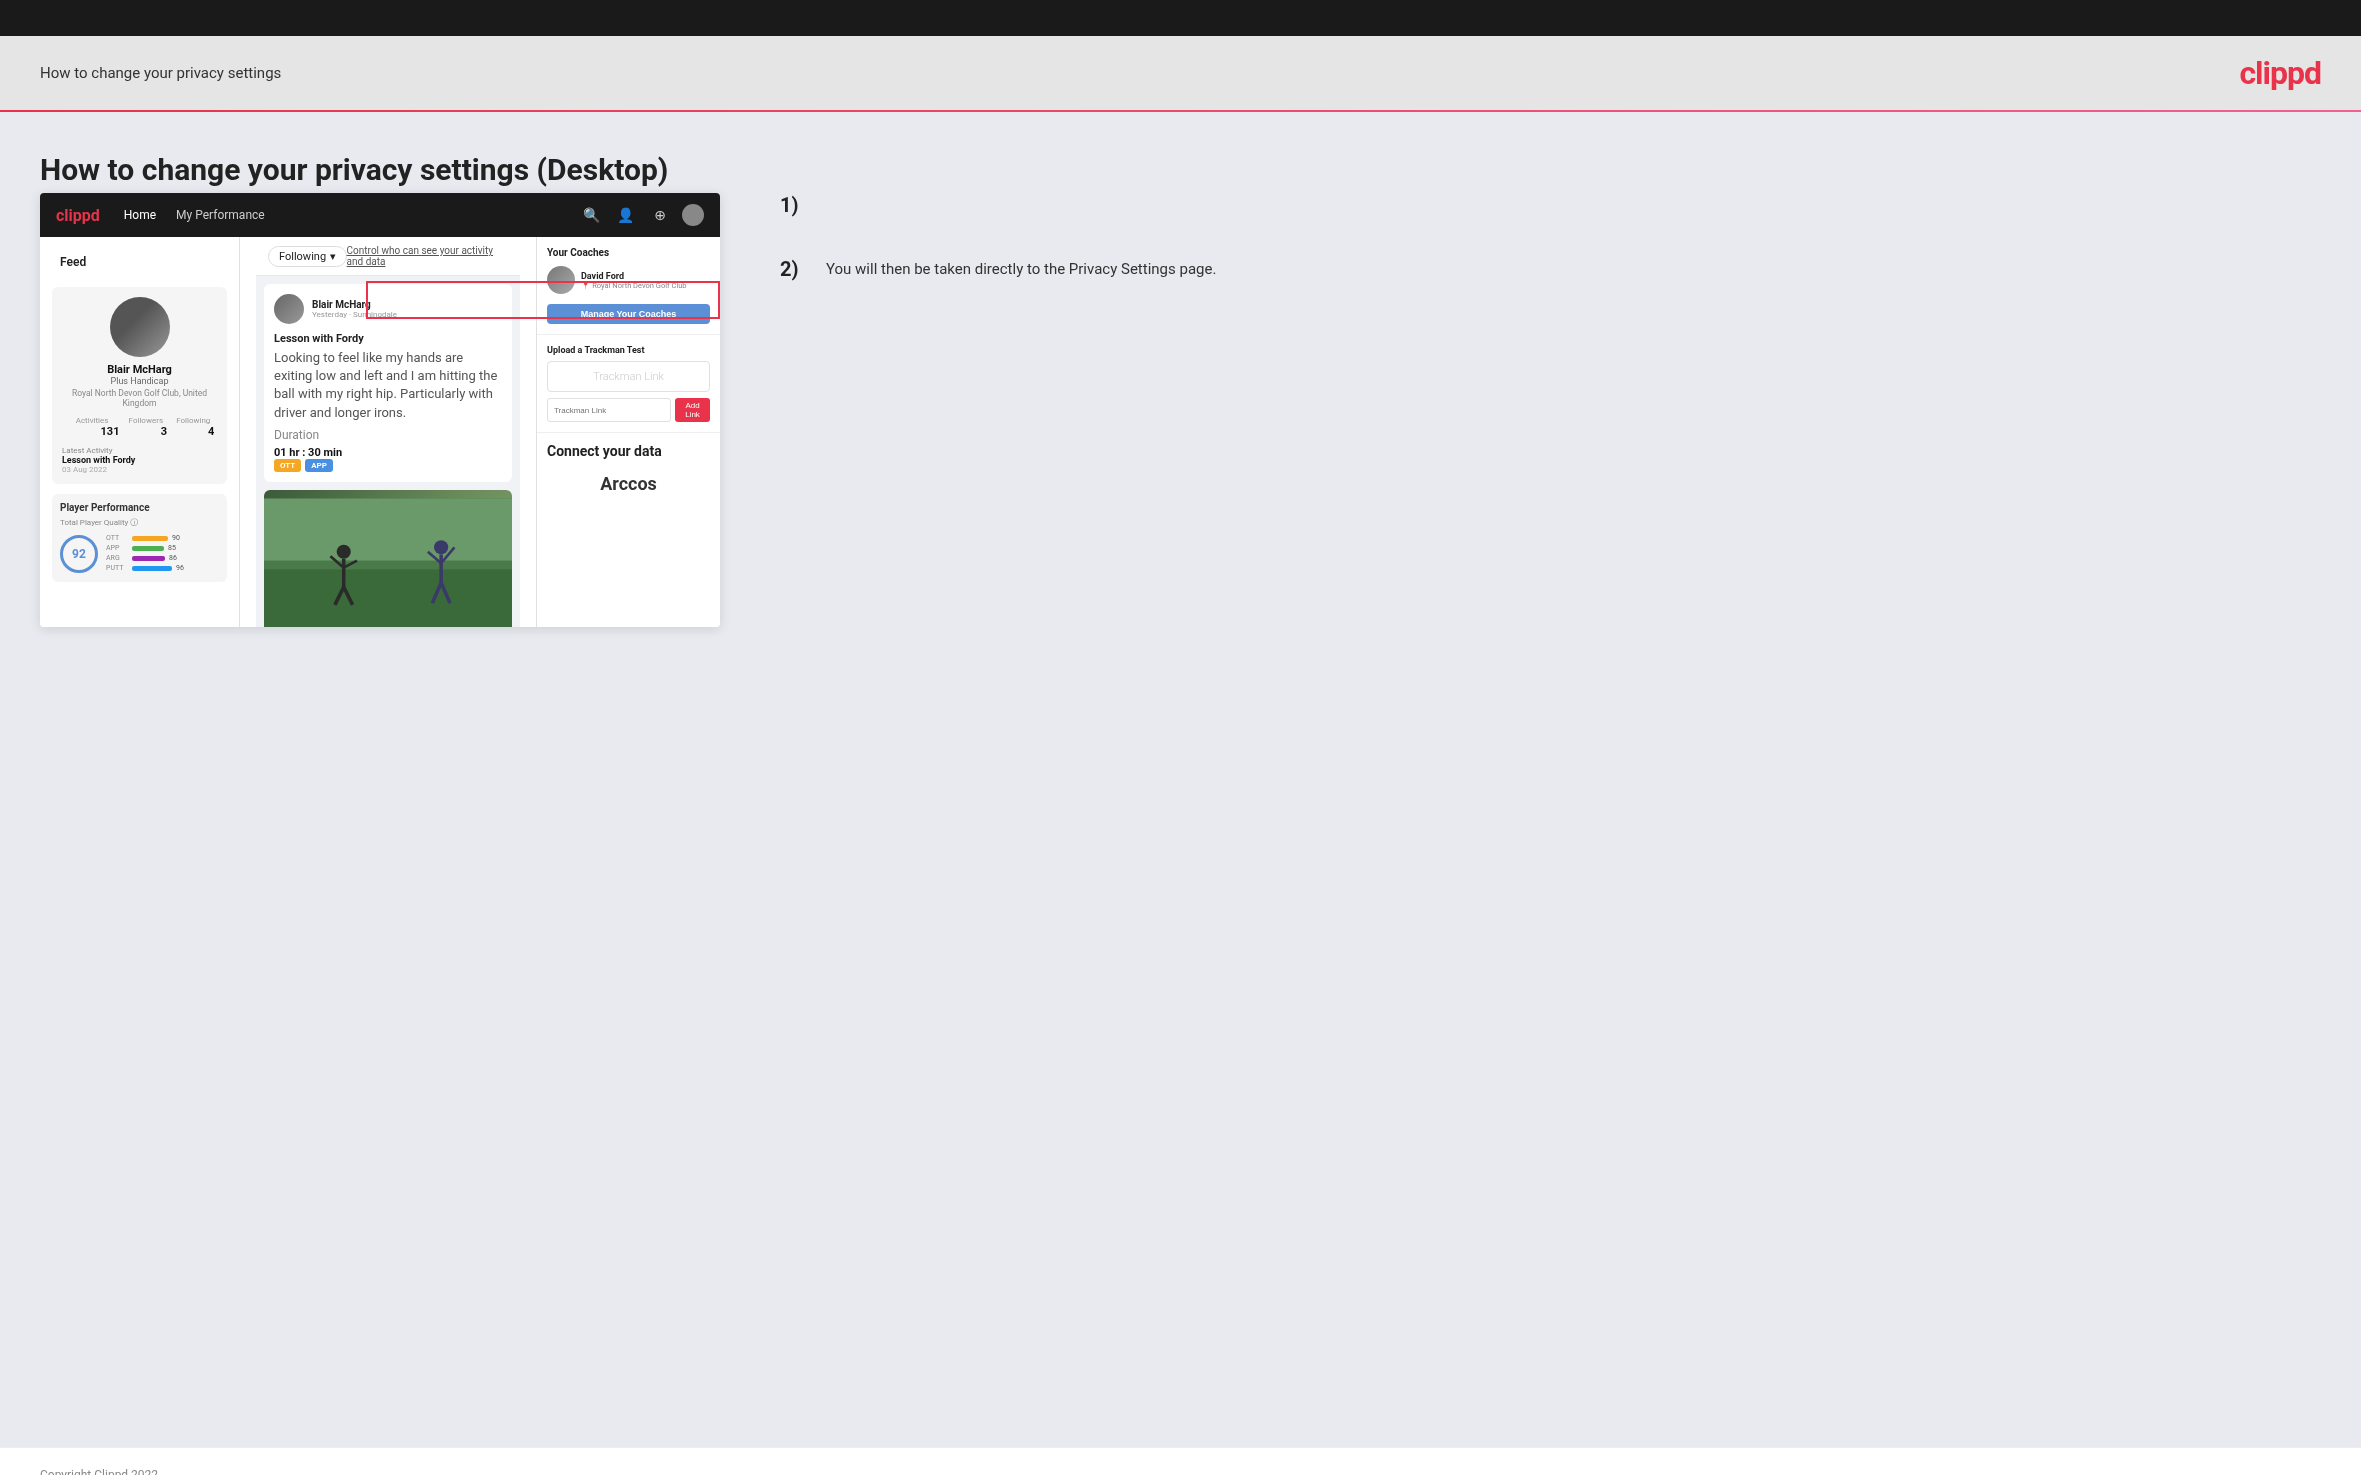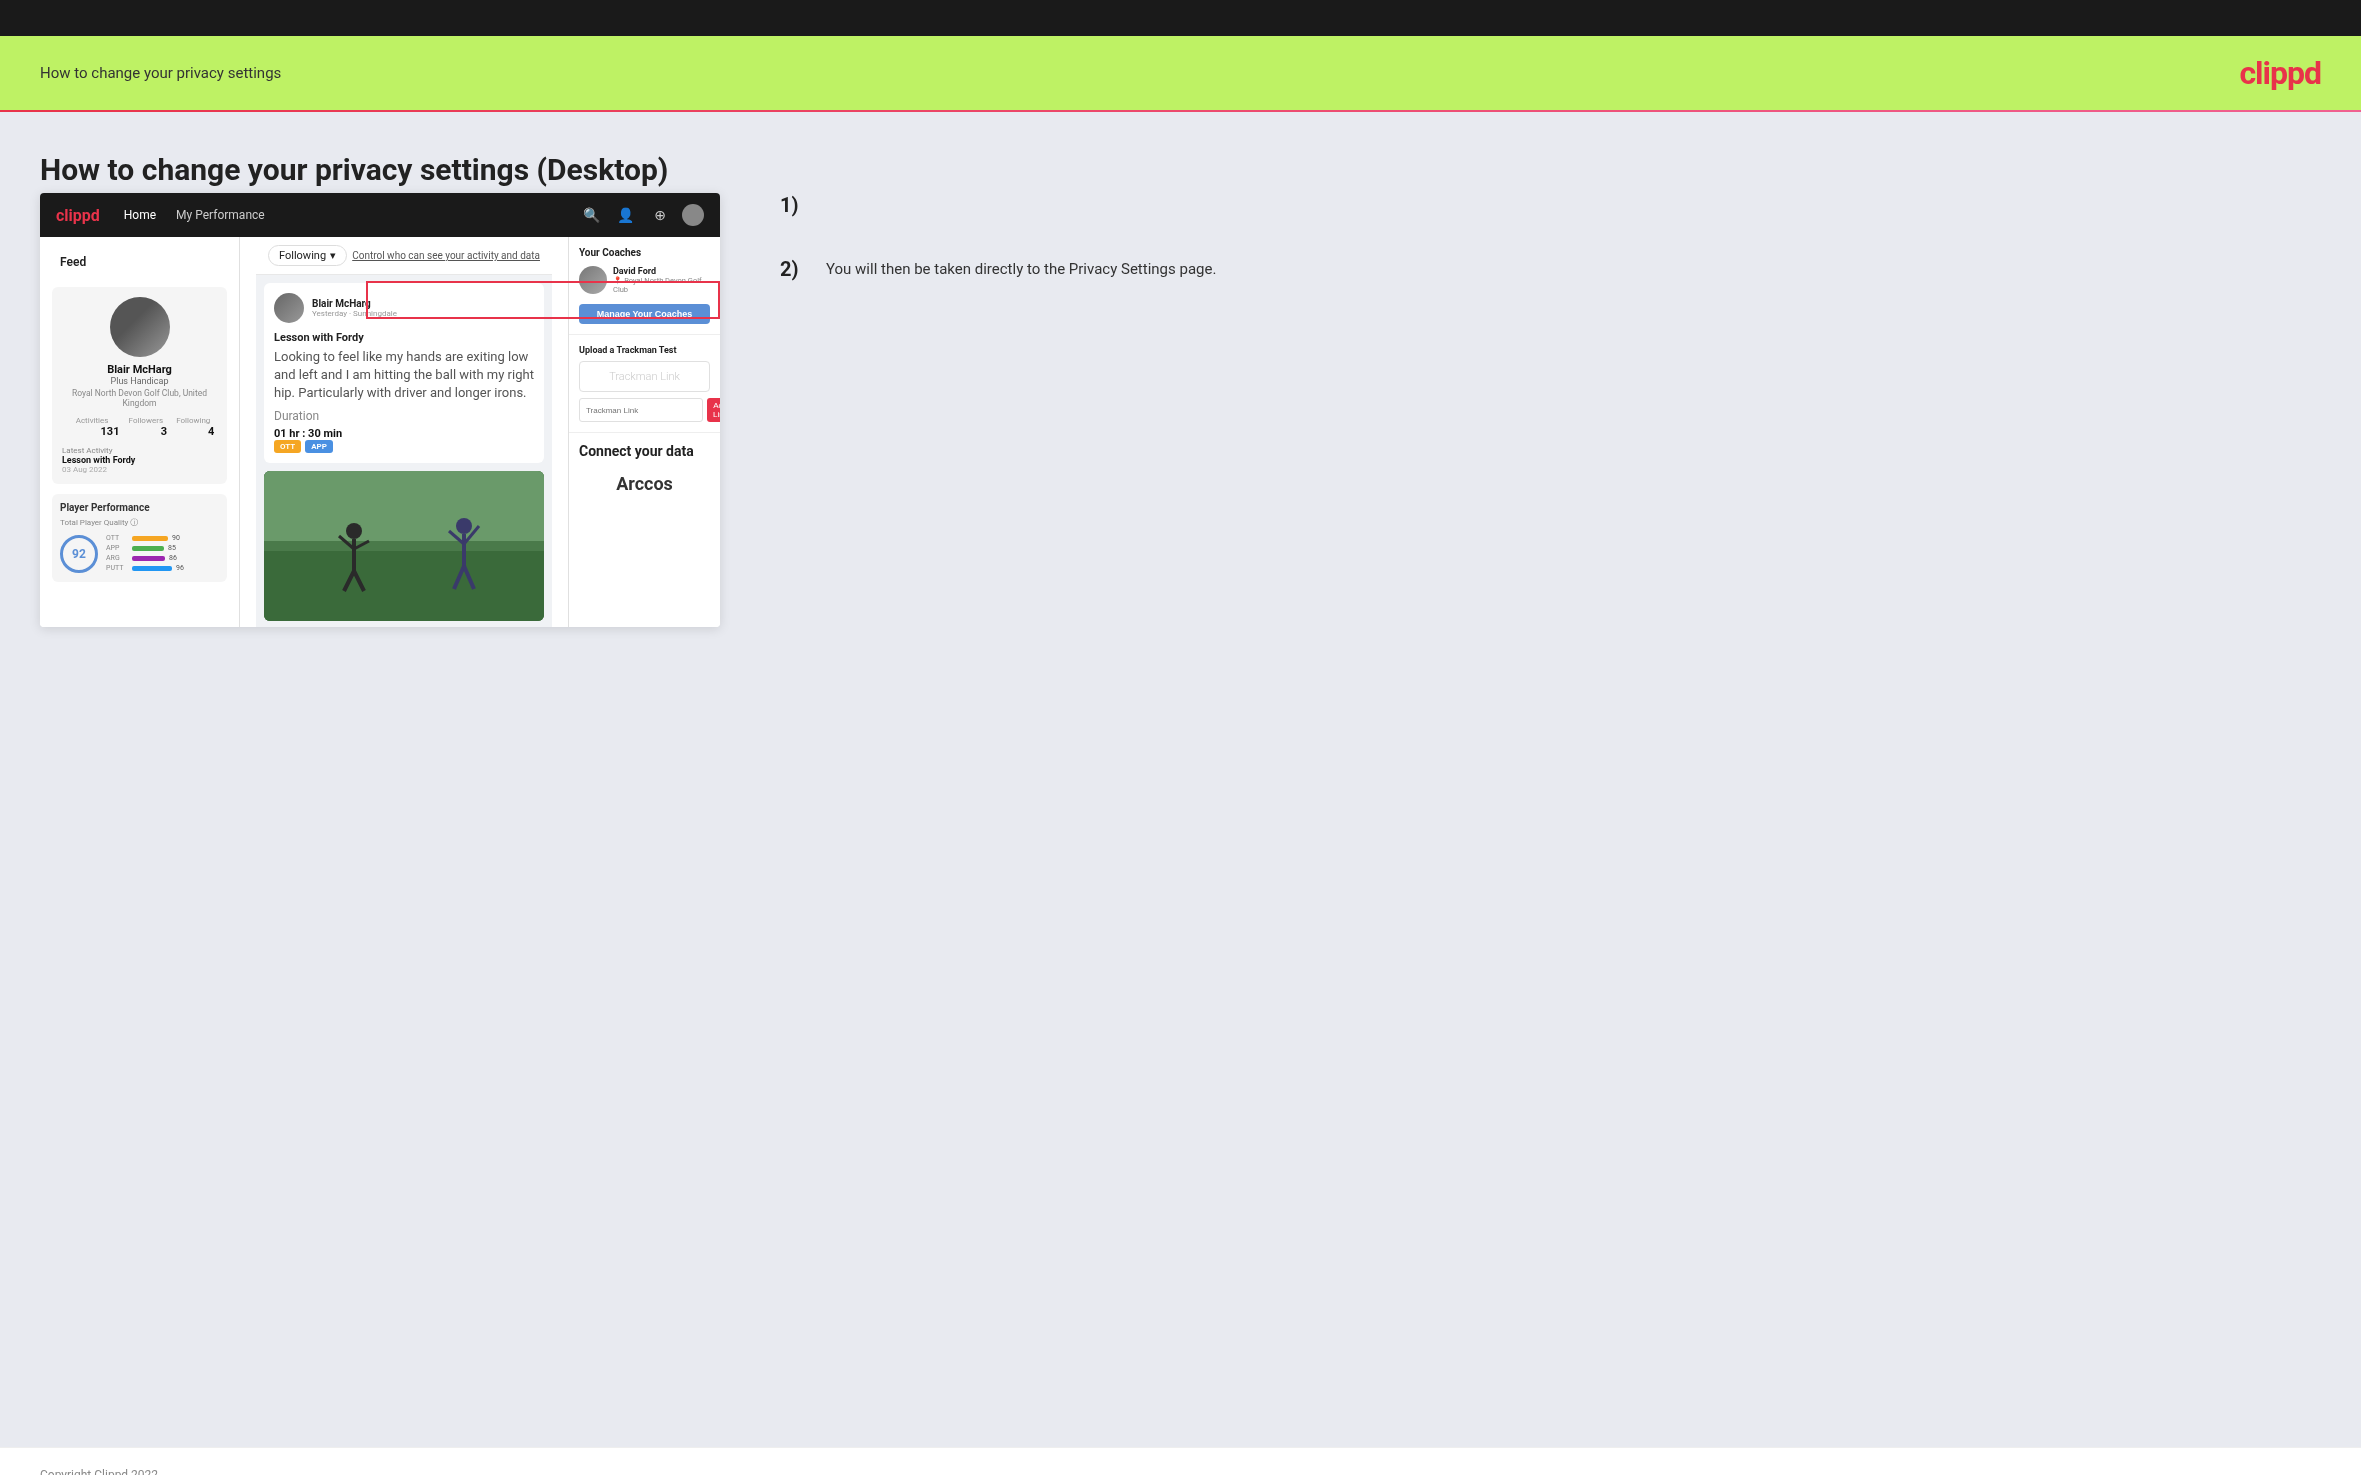--- a/index.html
+++ b/index.html
@@ -13,21 +13,21 @@
       background: #1a1a1a;
       height: 36px;
       width: 100%;
     }
     
     .header {
       display: flex;
       align-items: center;
       justify-content: space-between;
       padding: 18px 40px;
-      background: #bef264;
+      background: #e5e5e5;
     }
     .header-title {
       font-size: 15px;
       color: #333;
       font-weight: 400;
     }
     .logo {
       font-size: 32px;
       font-weight: 700;
       color: #e8334a;
@@ -292,21 +292,21 @@
     .video-preview {
       margin: 8px;
       border-radius: 6px;
       overflow: hidden;
       height: 150px;
       background: linear-gradient(135deg, #3a5a3a 0%, #6a8a5a 50%, #8aaa7a 100%);
       position: relative;
     }
     
     .app-right-panel {
-      width: 152px;
+      width: 184px;
       background: #fff;
       border-left: 1px solid #e0e0e0;
       flex-shrink: 0;
       overflow: hidden;
     }
     .coaches-section {
       padding: 10px;
       border-bottom: 1px solid #eee;
     }
     .coaches-title {

